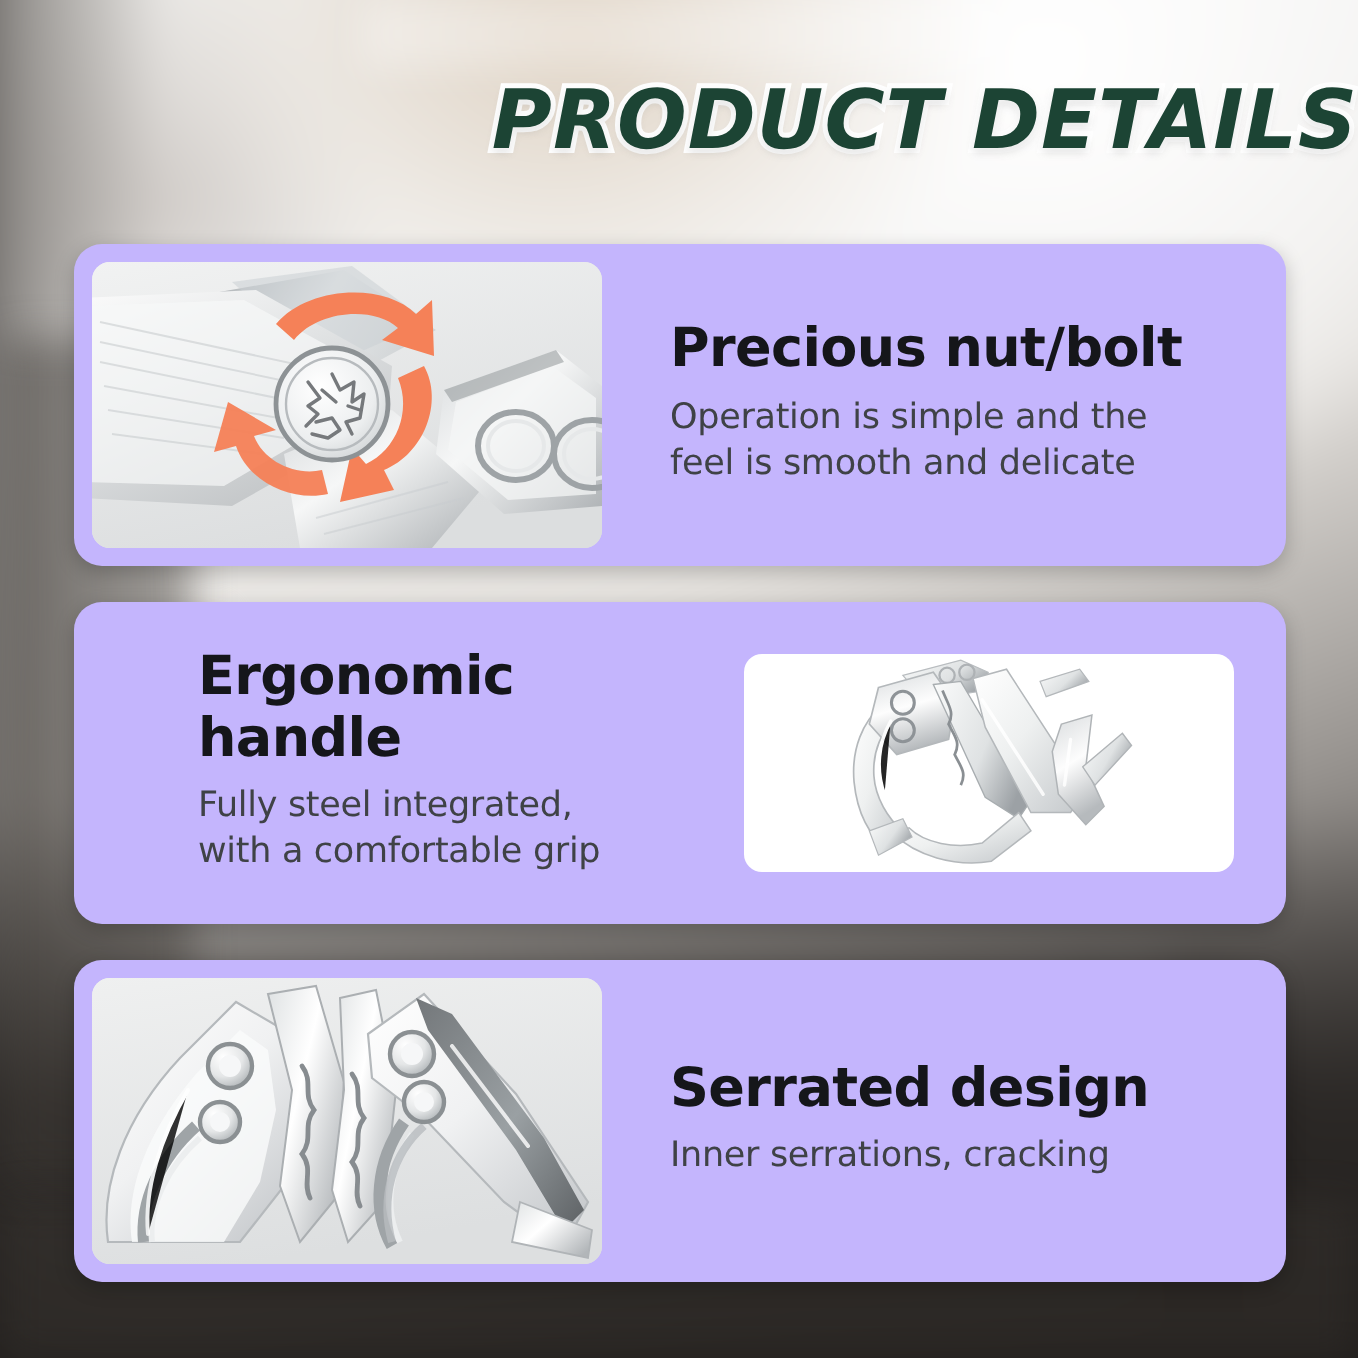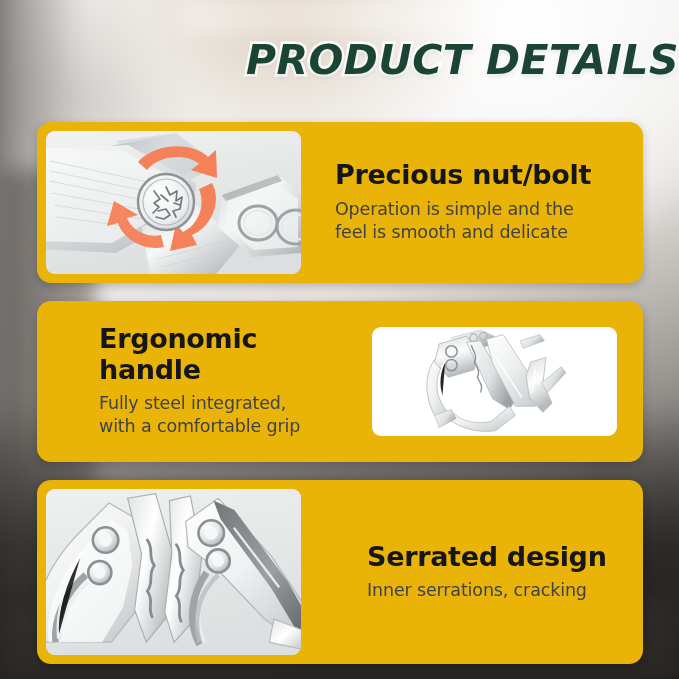--- a/index.html
+++ b/index.html
@@ -75,31 +75,31 @@
 
   
   .cards {
     position: absolute;
     top: 122px;
     left: 37px;
     width: 606px;
     z-index: 4;
   }
   .card {
-    background: #eab308;
+    background: #c4b5fd;
     border-radius: 14px;
     box-shadow: 0 3px 10px rgba(0,0,0,.22);
     display: flex;
     align-items: center;
     overflow: hidden;
     margin-bottom: 18px;
   }
   .card-1 { height: 161px; padding: 9px; }
   .card-2 { height: 161px; padding: 26px; }
-  .card-3 { height: 184px; padding: 9px; gap: 32px; }
+  .card-3 { height: 161px; padding: 9px; }
 
   .card.reverse { flex-direction: row-reverse; }
 
   .media {
     flex: 0 0 255px;
     height: 100%;
     border-radius: 9px;
     position: relative;
     overflow: hidden;
   }

